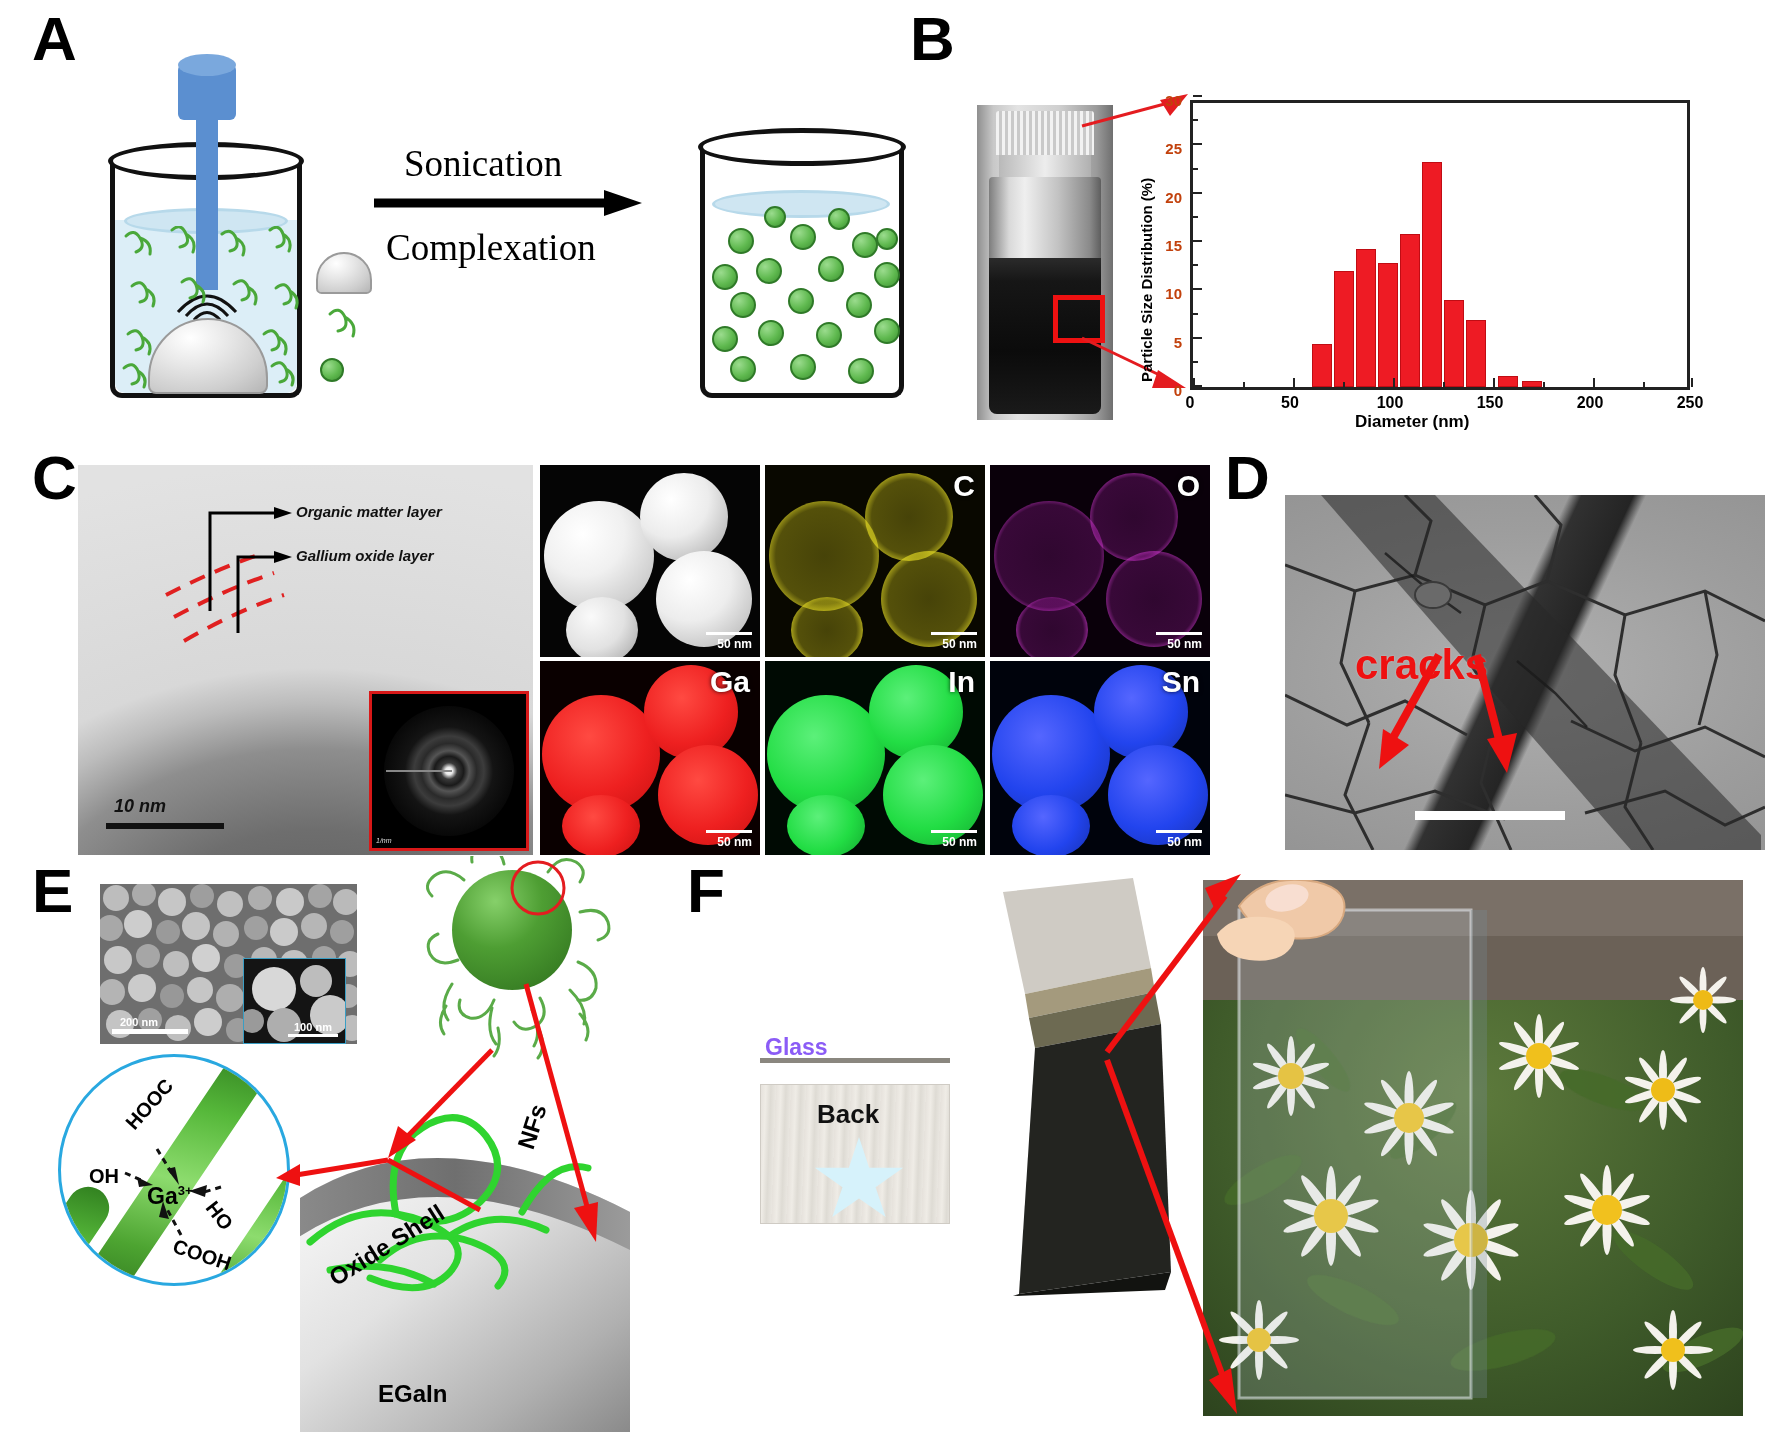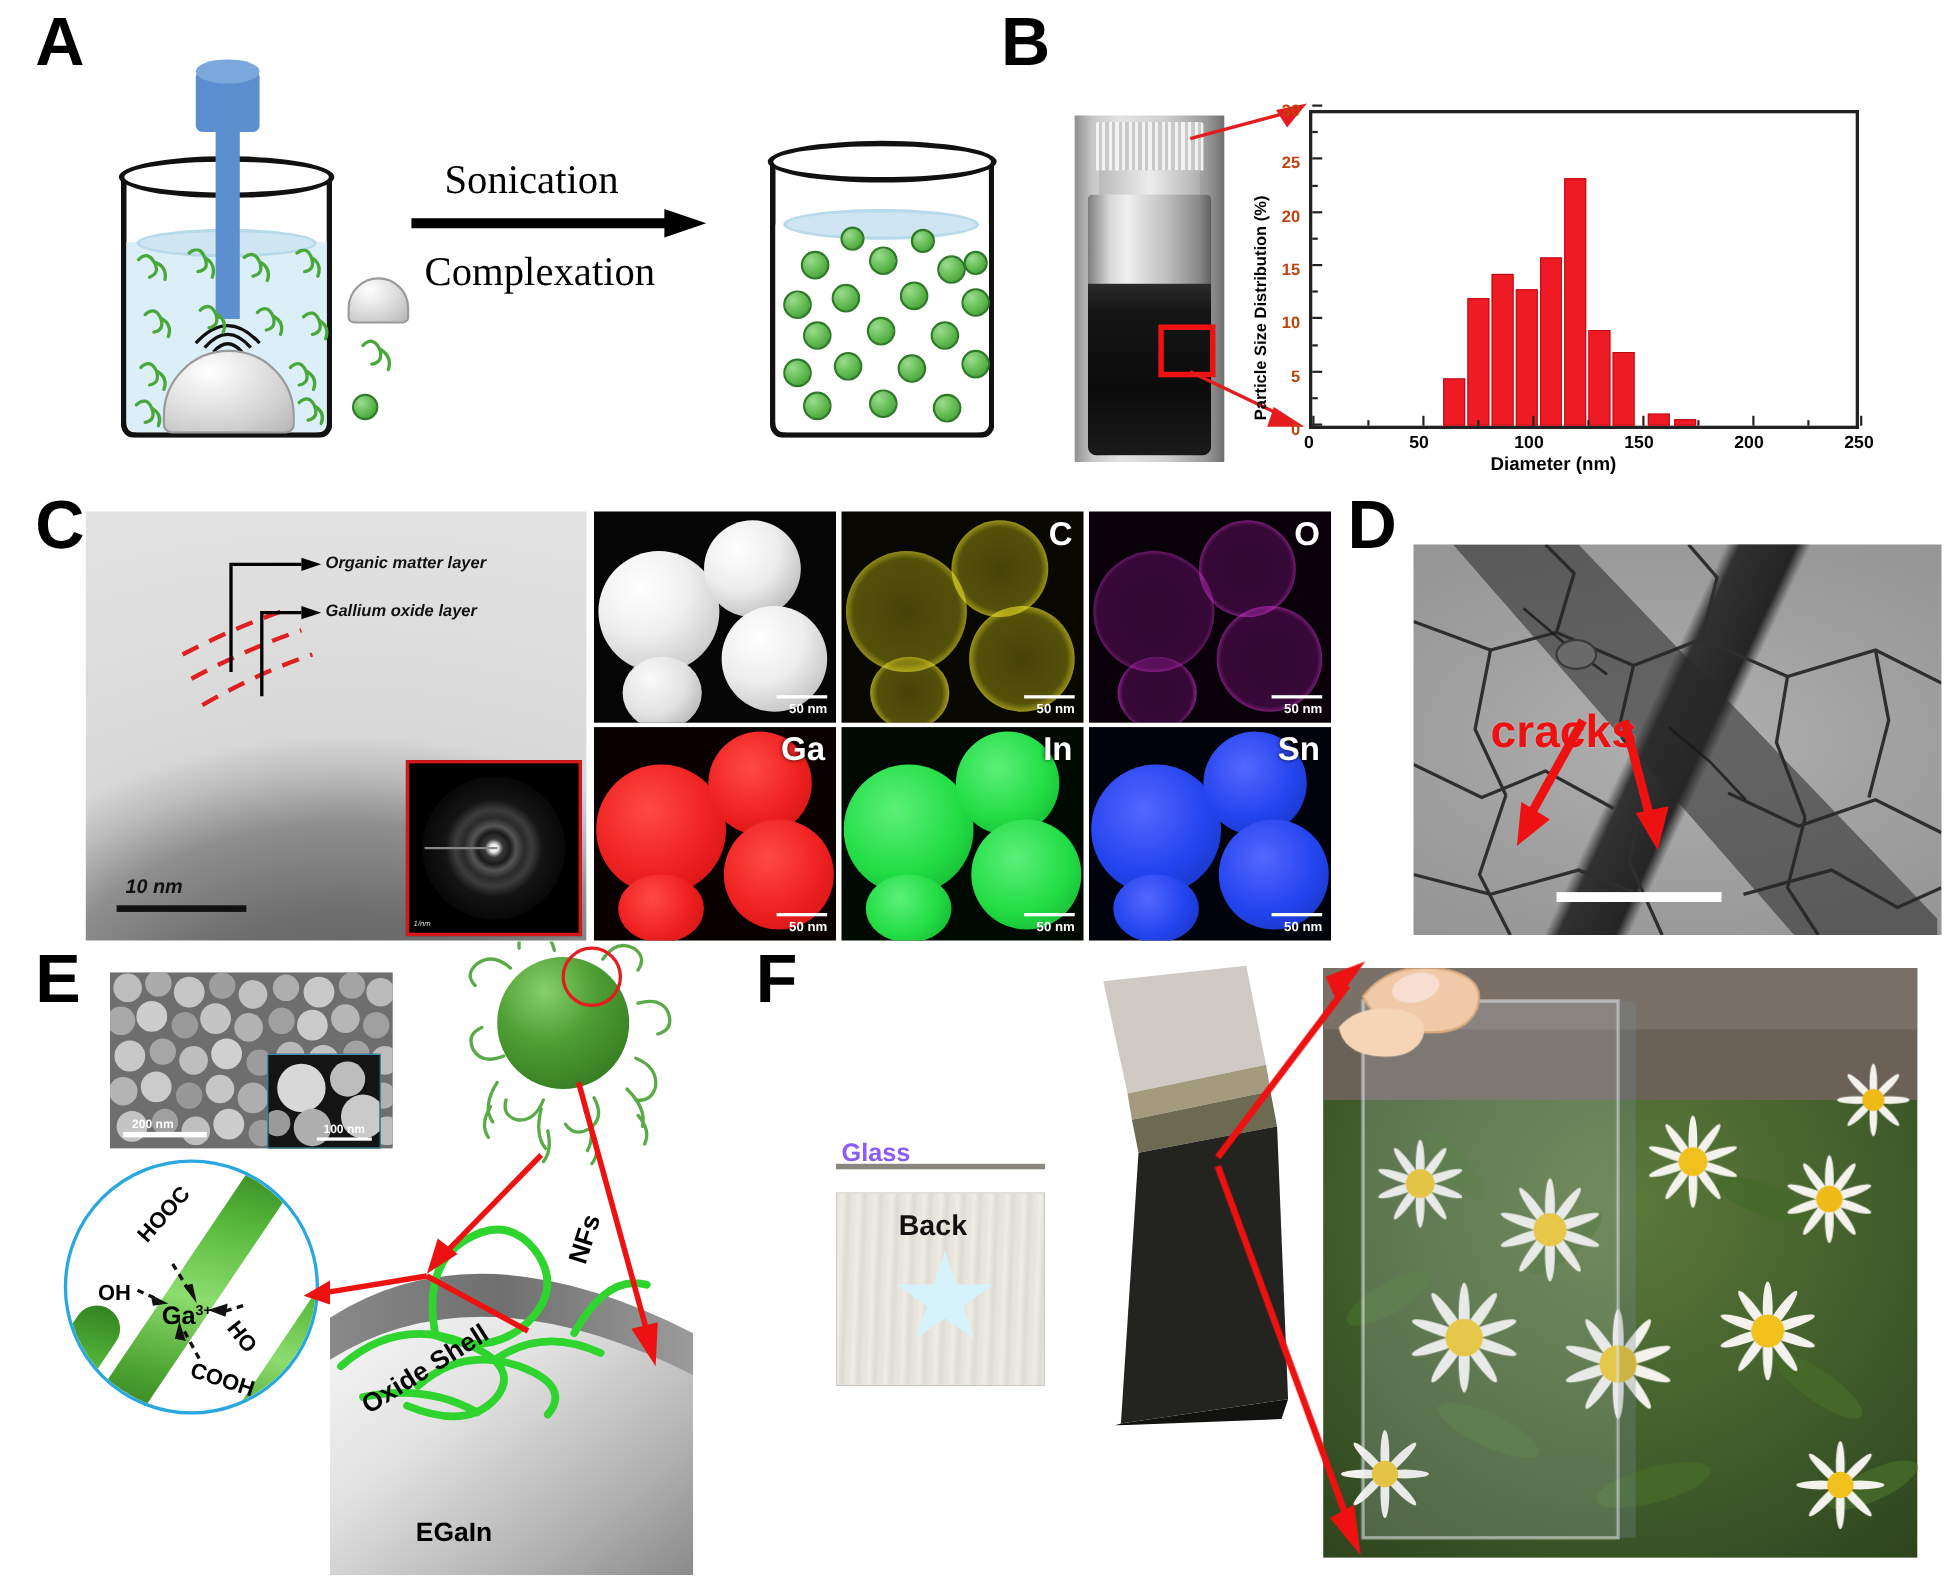--- a/index.html
+++ b/index.html
@@ -727,21 +727,21 @@
       <path d="M84 262 L62 228 L86 222 Z" fill="#ee1111"></path>
     </svg>
   </div>
 
   <div id="panelF">
     <div class="panel-letter" style="left:-18px; top:-2px;">F</div>
 
     <div class="glass-word" style="left:60px; top:172px;">Glass</div>
     <div style="position:absolute; left:55px; top:196px; width:190px; height:5px; background:#8a877f;"></div>
 
-    <div class="glass-photo" style="left:55px; top:222px; width:190px; height:176px;">
+    <div class="glass-photo" style="left:55px; top:222px; width:190px; height:140px;">
       <div class="fb-label" style="left:56px; top:14px;">Back</div>
       <div class="star-shape" style="left:52px; top:52px; width:92px; height:88px; background:#d6f2fb;"></div>
     </div>
 
     <div class="film-strip" style="left:270px; top:14px; width:210px; height:420px;">
       <svg style="position:absolute;left:0;top:0;width:210px;height:420px;">
 
         <polygon points="28,16 158,2 176,92 50,118" fill="#cfcbc4"></polygon>
         <polygon points="50,118 176,92 180,116 54,142" fill="#a49a7d"></polygon>
         <polygon points="54,142 180,116 186,148 60,172" fill="#6d6a52"></polygon>

